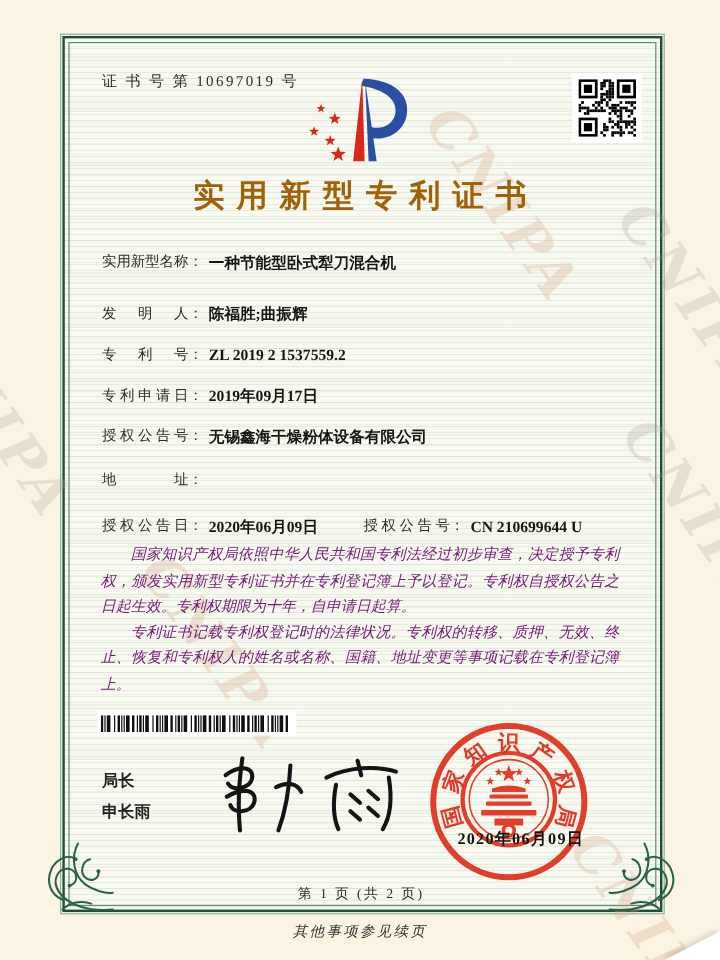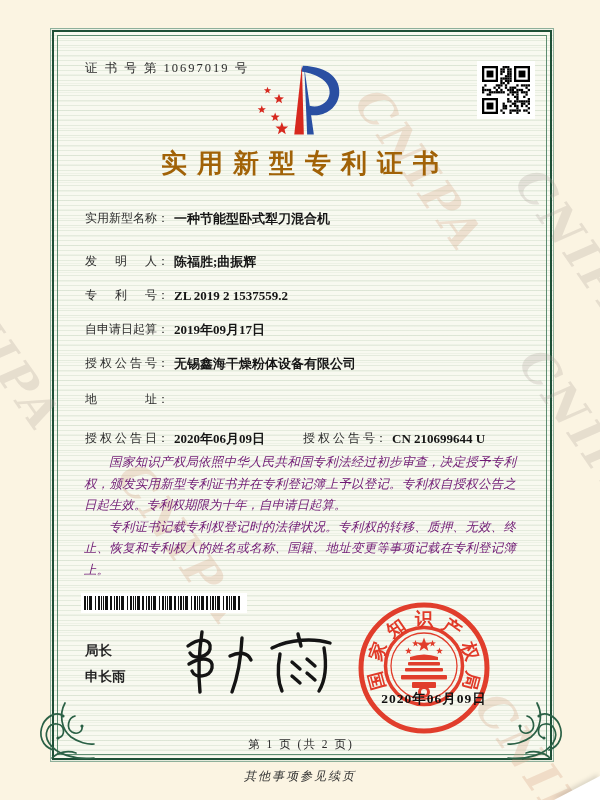--- a/index.html
+++ b/index.html
@@ -282,21 +282,21 @@
   <span class="flabel">发明人</span>
     <span class="fcolon">：</span>
   <span class="fvalue">陈福胜;曲振辉</span>
 </div>
 <div class="frow" style="top:287px;">
   <span class="flabel">专利号</span>
     <span class="fcolon">：</span>
   <span class="fvalue">ZL 2019 2 1537559.2</span>
 </div>
 <div class="frow" style="top:321px;">
-  <span class="flabel">自申请日起算</span>
+  <span class="flabel">专利申请日</span>
     <span class="fcolon">：</span>
   <span class="fvalue">2019年09月17日</span>
 </div>
 <div class="frow" style="top:355px;">
   <span class="flabel">授权公告号</span>
     <span class="fcolon">：</span>
   <span class="fvalue">无锡鑫海干燥粉体设备有限公司</span>
 </div>
 <div class="frow" style="top:391px;">
   <span class="flabel">地址</span>

